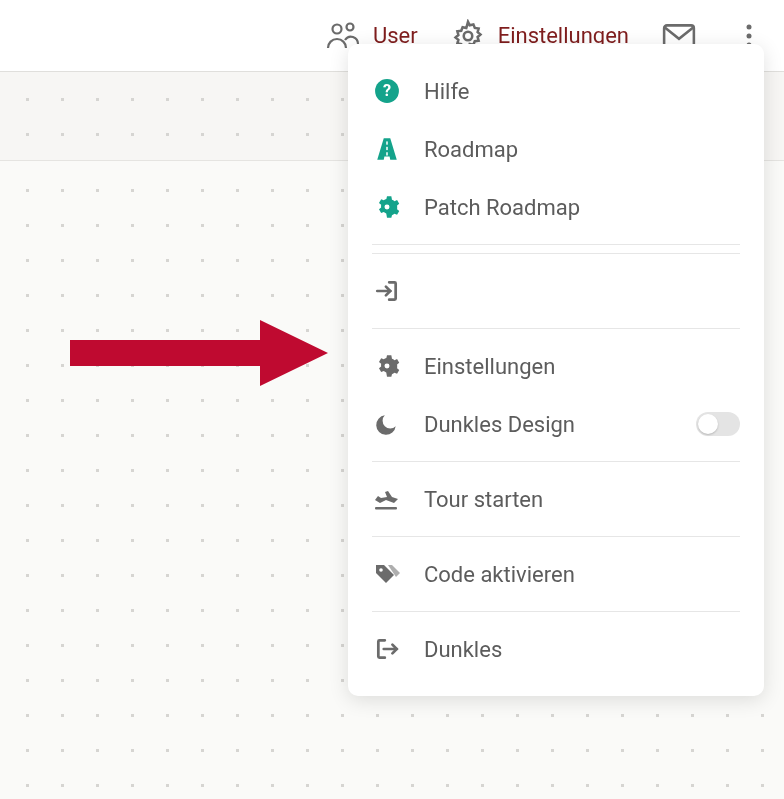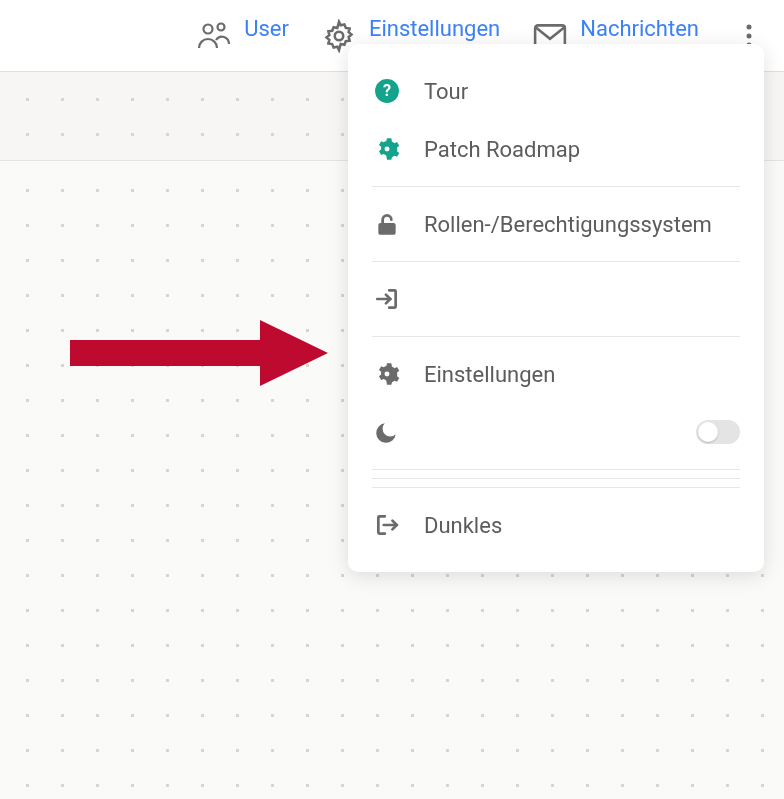--- a/index.html
+++ b/index.html
@@ -44,23 +44,24 @@
     height: 72px;
     background: #ffffff;
     border-bottom: 1px solid #e0dfdc;
     display: flex;
     align-items: center;
     justify-content: flex-end;
     padding-right: 20px;
   }
   .top-item {
     display: flex;
+    align-items: center;
     gap: 10px;
     margin-left: 30px;
-    color: #3b82f6;
+    color: #7f1d1d;
     font-size: 22px;
     cursor: pointer;
   }
   .top-item .icon { width: 40px; height: 40px; display:flex; align-items:center; justify-content:center; }
   .more-btn {
     margin-left: 35px;
     width: 30px; height: 40px;
     display:flex; align-items:center; justify-content:center;
     cursor: pointer;
     color: #6b6b6b;
@@ -149,21 +150,20 @@
     </span>
     <span>Einstellungen</span>
   </div>
   <div class="top-item">
     <span class="icon gray">
       <svg width="34" height="28" viewBox="0 0 24 18" fill="none" stroke="currentColor" stroke-width="1.8">
         <rect x="1.5" y="1.5" width="21" height="15" rx="2"></rect>
         <path d="M2 3l10 8 10-8"></path>
       </svg>
     </span>
-    <span>Nachrichten</span>
   </div>
   <div class="more-btn">
     <span>
       <svg width="8" height="26" viewBox="0 0 8 26" fill="currentColor">
         <circle cx="4" cy="4" r="2.5"></circle>
           <circle cx="4" cy="13" r="2.5"></circle>
           <circle cx="4" cy="22" r="2.5"></circle>
       </svg>
     </span>
   </div>
@@ -171,45 +171,47 @@
 
 <div class="menu">
 
   <div class="menu-item">
     <span class="micon teal">
       <svg width="26" height="26" viewBox="0 0 24 24" fill="currentColor">
         <circle cx="12" cy="12" r="11"></circle>
         <text x="12" y="17" font-size="15" font-weight="bold" text-anchor="middle" fill="#fff">?</text>
       </svg>
     </span>
-    <span>Tour</span>
-  </div>
-
+    <span>Hilfe</span>
+  </div>
+
+  <div class="menu-item">
+    <span class="micon teal">
+      <svg width="26" height="26" viewBox="0 0 24 24" fill="currentColor">
+        <path d="M3 22L9 2h6l6 20h-6l-.6-3h-4.8L9 22z"></path>
+        <rect x="11.3" y="5" width="1.4" height="3" fill="#fff"></rect>
+        <rect x="11.3" y="10" width="1.4" height="3" fill="#fff"></rect>
+        <rect x="11.3" y="15" width="1.4" height="3" fill="#fff"></rect>
+      </svg>
+    </span>
+    <span>Roadmap</span>
+  </div>
 
   <div class="menu-item">
     <span class="micon teal">
       <svg width="26" height="26" viewBox="0 0 24 24" fill="currentColor">
         <path d="M12 8a4 4 0 100 8 4 4 0 000-8zm9.4 4a7.5 7.5 0 00-.1-1.3l2-1.6-2-3.5-2.4 1a7.5 7.5 0 00-2.3-1.3L16 2h-4l-.6 2.5A7.5 7.5 0 009 5.8l-2.4-1-2 3.5 2 1.6a7.5 7.5 0 000 2.6l-2 1.6 2 3.5 2.4-1a7.5 7.5 0 002.3 1.3L12 22h4l.6-2.5a7.5 7.5 0 002.3-1.3l2.4 1 2-3.5-2-1.6c.1-.4.1-.9.1-1.3z"></path>
         <circle cx="12" cy="12" r="2.3" fill="#fff"></circle>
       </svg>
     </span>
     <span>Patch Roadmap</span>
   </div>
 
   <div class="menu-divider"></div>
 
-  <div class="menu-item">
-    <span class="micon gray">
-      <svg width="26" height="26" viewBox="0 0 24 24" fill="currentColor">
-        <rect x="4" y="11" width="16" height="11" rx="2"></rect>
-        <path d="M8 11V8a4 4 0 018 0" fill="none" stroke="currentColor" stroke-width="2.5" stroke-linecap="round"></path>
-      </svg>
-    </span>
-    <span>Rollen-/Berechtigungssystem</span>
-  </div>
 
   <div class="menu-divider"></div>
 
   <div class="menu-item">
     <span class="micon gray">
       <svg width="26" height="26" viewBox="0 0 24 24" fill="none" stroke="currentColor" stroke-width="2.5" stroke-linecap="round">
         <path d="M14 4h5a1 1 0 011 1v14a1 1 0 01-1 1h-5"></path>
         <path d="M3 12h12"></path>
         <path d="M11 8l4 4-4 4"></path>
       </svg>
@@ -227,30 +229,50 @@
     </span>
     <span>Einstellungen</span>
   </div>
 
   <div class="menu-item">
     <span class="micon gray">
       <svg width="26" height="26" viewBox="0 0 24 24" fill="currentColor">
         <path d="M20 14A9 9 0 1110 4a7 7 0 0010 10z"></path>
       </svg>
     </span>
+    <span>Dunkles Design</span>
     <div class="toggle">
       <div class="knob"></div>
     </div>
   </div>
 
   <div class="menu-divider"></div>
 
-
-  <div class="menu-divider"></div>
-
+  <div class="menu-item">
+    <span class="micon gray">
+      <svg width="28" height="26" viewBox="0 0 28 24" fill="currentColor">
+        <path d="M2 13l5 3 6-3 8 3 4-4-6-2-4-6-3 1 2 5-6 1-3-2z"></path>
+        <rect x="2" y="20" width="22" height="2.5" rx="1"></rect>
+      </svg>
+    </span>
+    <span>Tour starten</span>
+  </div>
+
+  <div class="menu-divider"></div>
+
+  <div class="menu-item">
+    <span class="micon gray">
+      <svg width="28" height="26" viewBox="0 0 28 24" fill="currentColor">
+        <path d="M3 3h8l10 10-8 8L3 11z"></path>
+        <circle cx="8" cy="8" r="1.8" fill="#fff"></circle>
+        <path d="M15 3h4l8 8-4 4" opacity=".55"></path>
+      </svg>
+    </span>
+    <span>Code aktivieren</span>
+  </div>
 
   <div class="menu-divider"></div>
 
   <div class="menu-item">
     <span class="micon gray">
       <svg width="26" height="26" viewBox="0 0 24 24" fill="none" stroke="currentColor" stroke-width="2.5" stroke-linecap="round">
         <path d="M10 4H5a1 1 0 00-1 1v14a1 1 0 001 1h5"></path>
         <path d="M9 12h12"></path>
         <path d="M17 8l4 4-4 4"></path>
       </svg>

